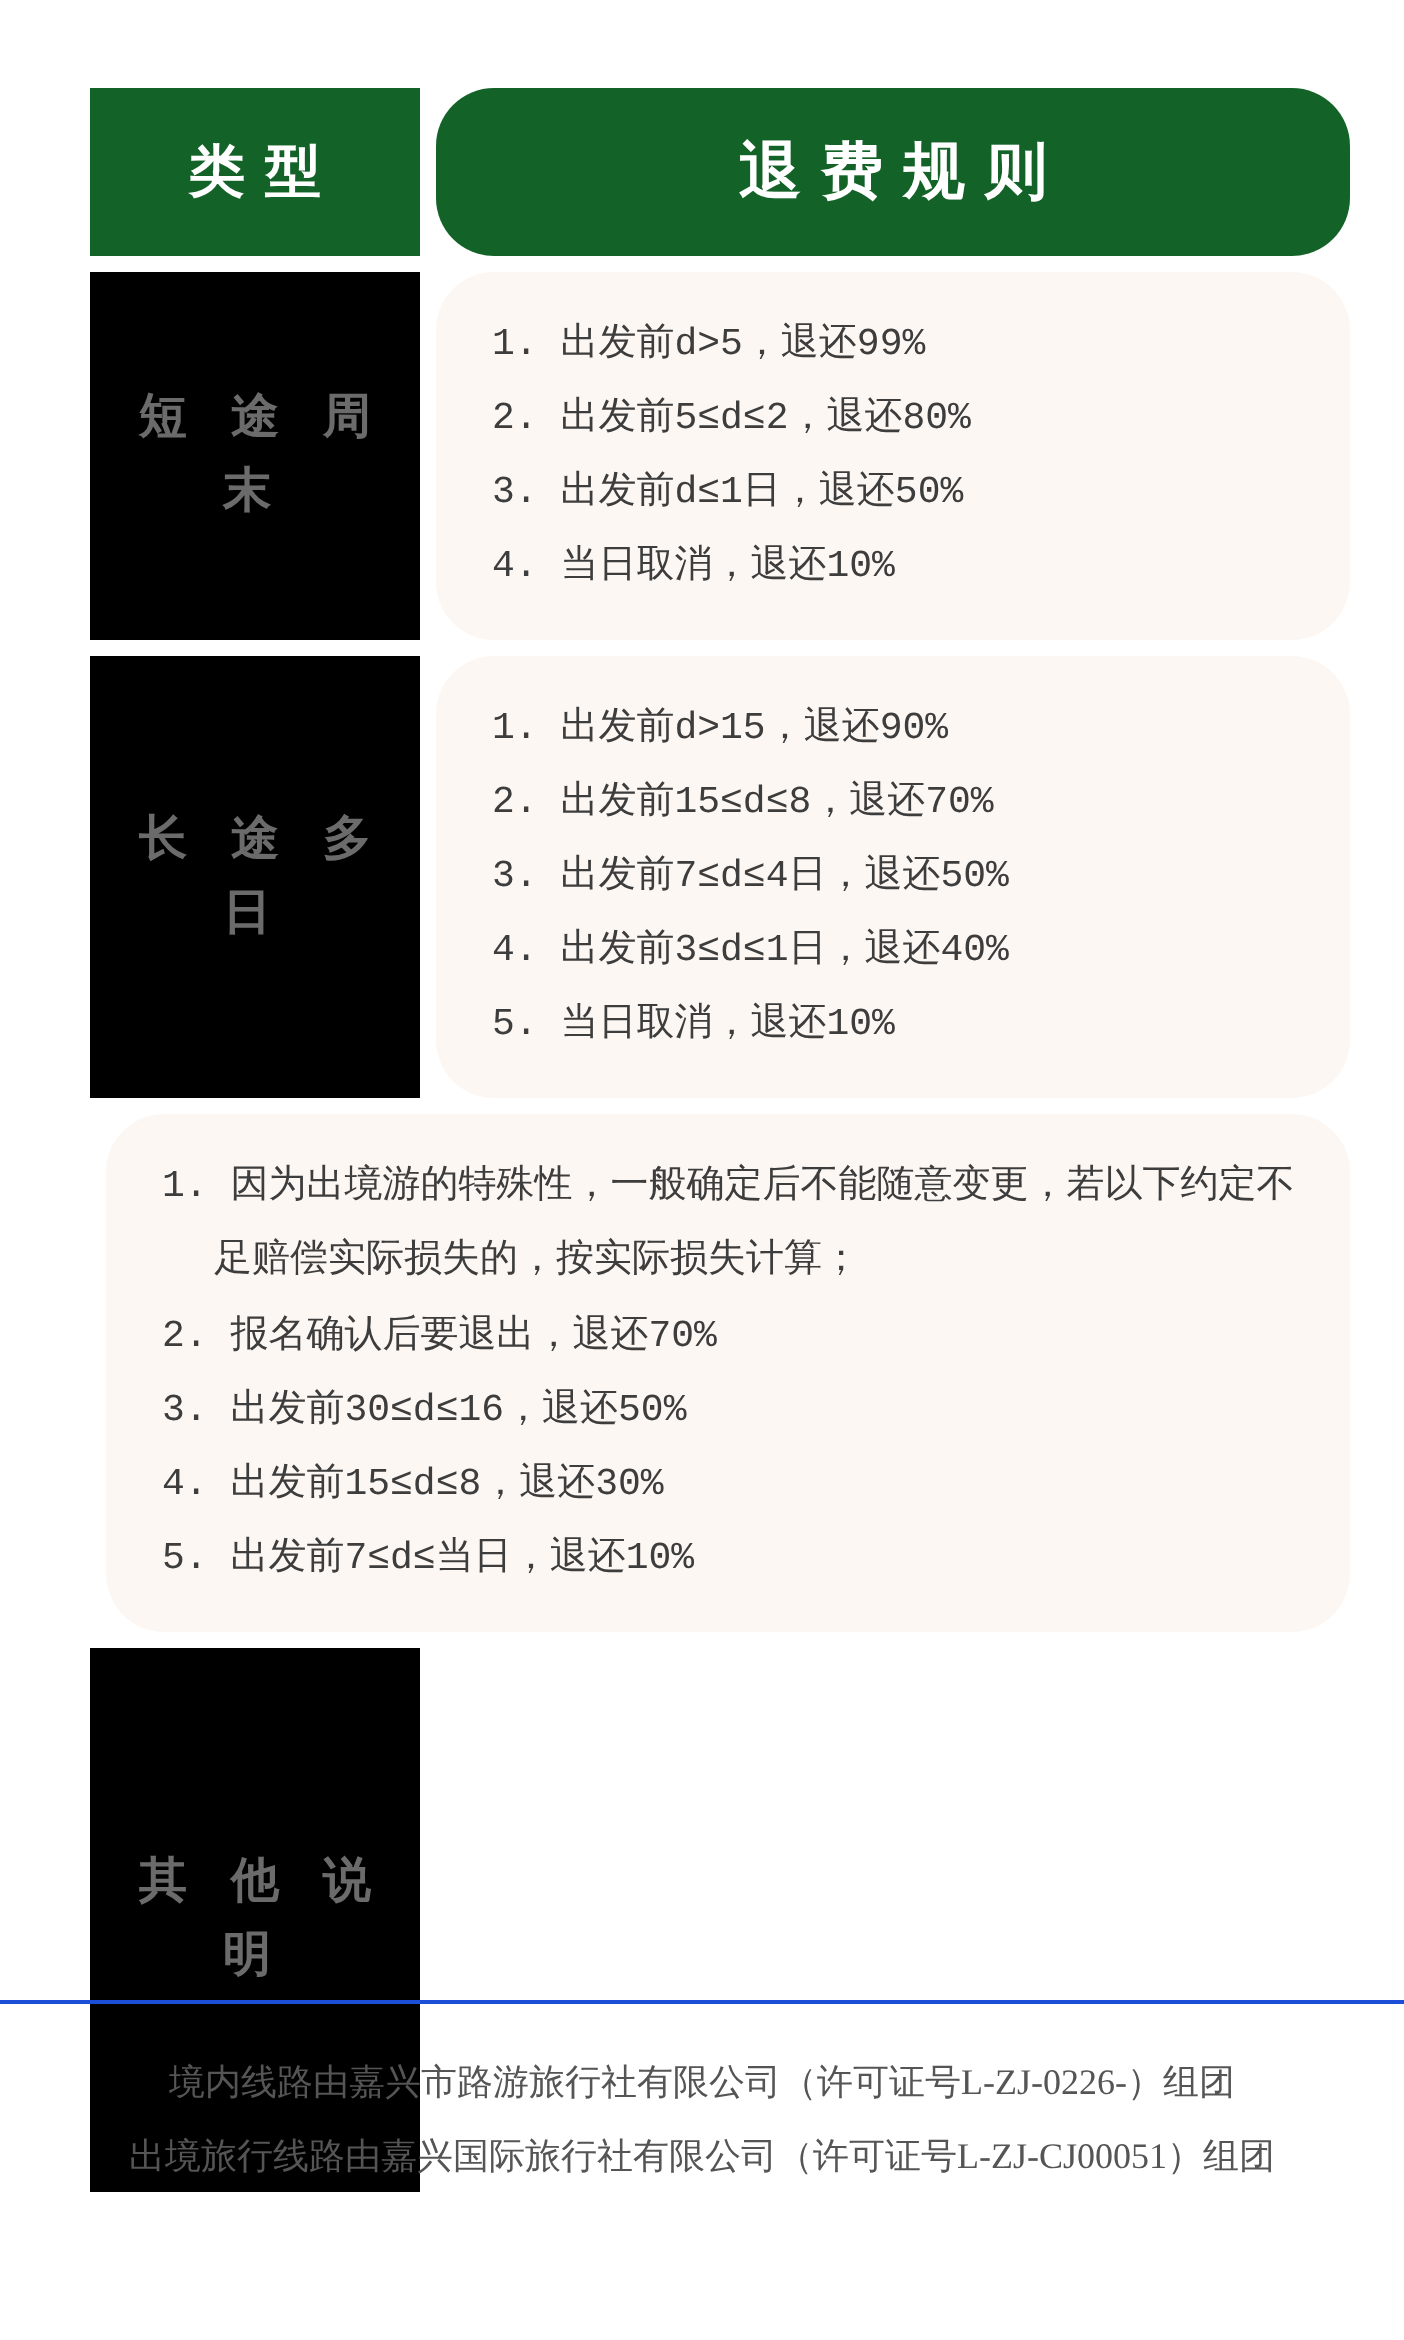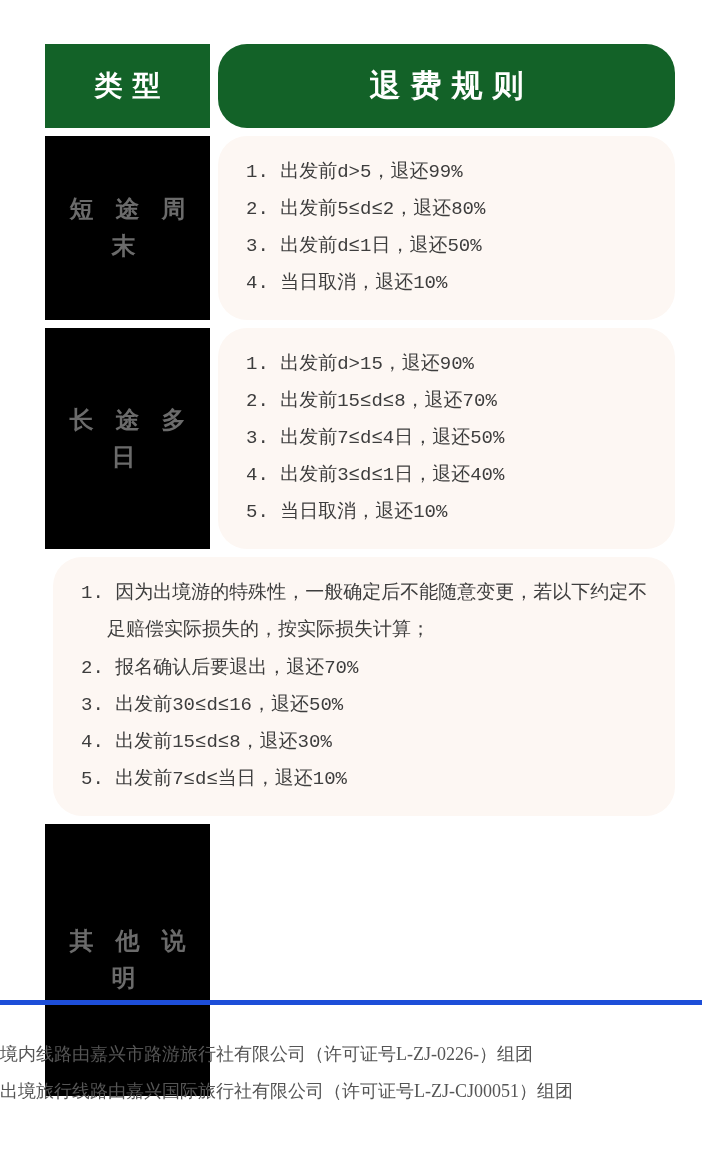--- a/index.html
+++ b/index.html
@@ -102,22 +102,23 @@
   }
   .rules.hanging-lg li {
     padding-left: 24px;
     text-indent: -24px;
   }
   .footer {
     position: absolute;
     left: 0;
     top: 1000px;
     width: 702px;
-    border-top: 5px solid #1d4ed8;
-    padding-top: 34px;
+    border-top: 2px solid #1d4ed8;
+    padding-top: 24px;
+    text-align: center;
   }
   .footer p {
     margin: 0 0 6px 0;
     color: #555555;
     font-size: 18px;
     line-height: 1.7;
     font-family: "Liberation Serif", serif;
   }
   .row.r1 .cell-type,
   .row.r1 .cell-rule { min-height: 133px; }

